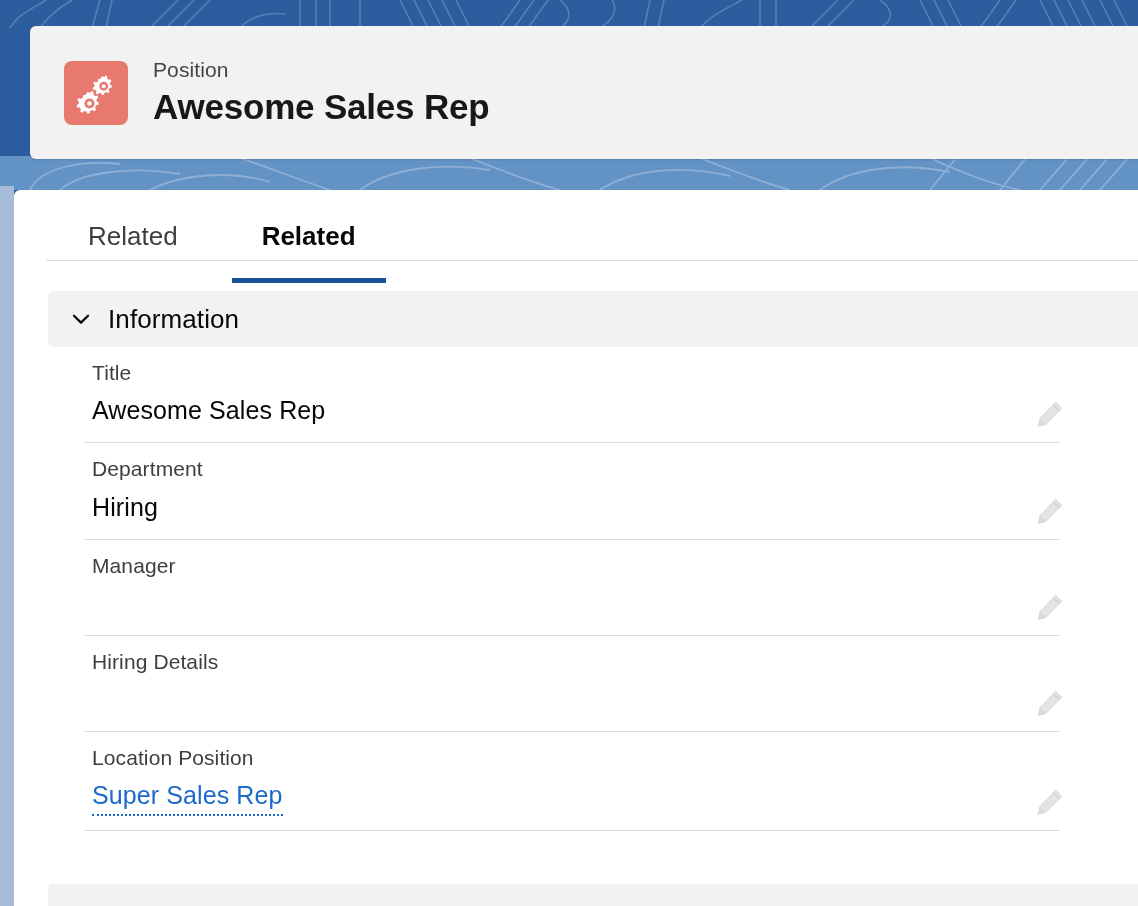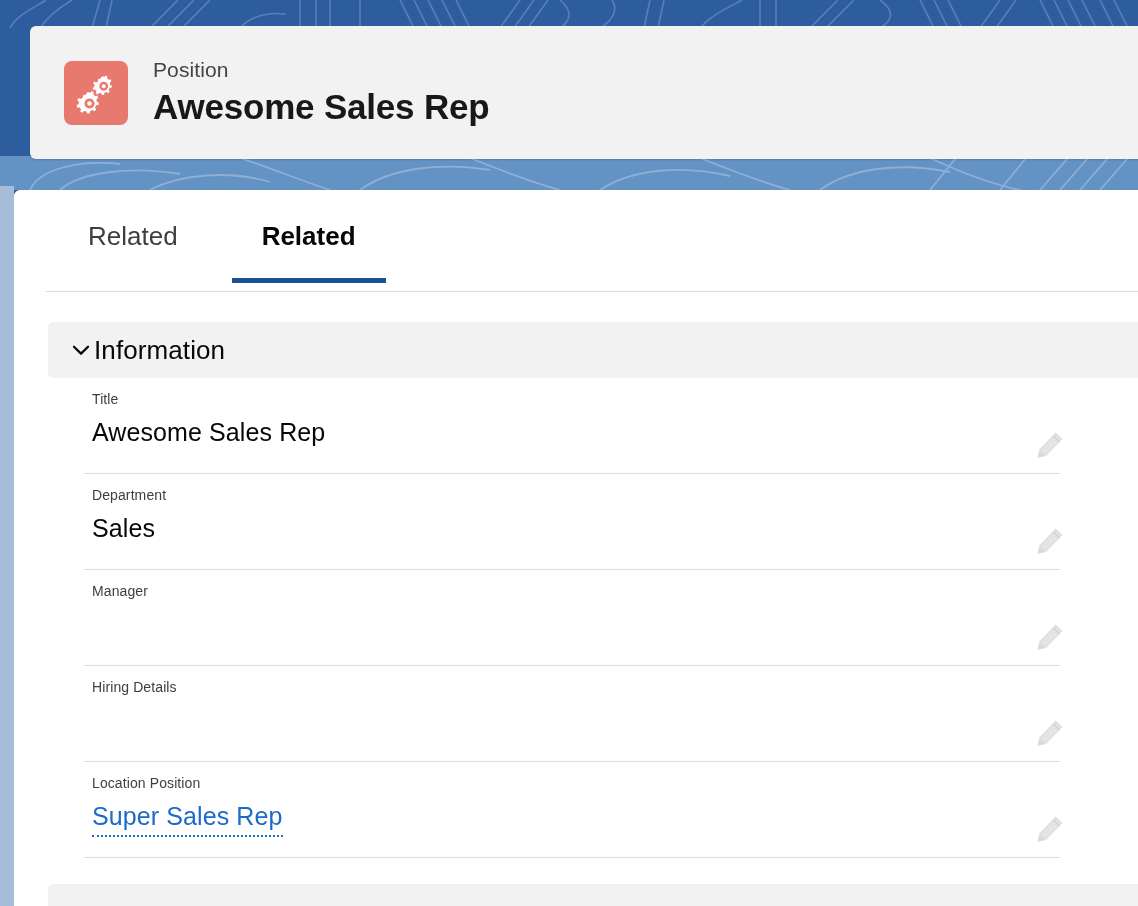--- a/index.html
+++ b/index.html
@@ -101,21 +101,21 @@
     height: 716px;
     background: #ffffff;
     border-radius: 6px 0 0 0;
     z-index: 3;
     overflow: hidden;
   }
 
   
   #tabset {
     position: relative;
-    height: 102px;
+    height: 71px;
     padding-left: 32px;
     display: flex;
     align-items: flex-start;
   }
   #tabset::after {
     content: "";
     position: absolute;
     left: 32px;
     right: 0;
     bottom: 0;
@@ -154,38 +154,39 @@
     height: 56px;
     background: #f3f2f2;
     border-radius: 5px 0 0 5px;
     display: flex;
     align-items: center;
     padding-left: 20px;
     cursor: pointer;
   }
   .chevron { width: 26px; height: 26px; flex: 0 0 auto; display: block; }
   .section-title {
+    margin-left: 14px;
     font-size: 26px;
     color: #080707;
     letter-spacing: .1px;
   }
 
   
   #field-list {
     margin-left: 70px;
     width: 976px;
   }
   .field-row {
     position: relative;
     border-bottom: 1px solid #dddbda;
     padding: 12px 0 14px 8px;
     min-height: 96px;
   }
   .field-label {
-    font-size: 14px;
+    font-size: 21px;
     color: #3e3e3c;
     line-height: 1.35;
     letter-spacing: .1px;
   }
   .field-value {
     font-size: 25px;
     color: #080707;
     line-height: 1.4;
     margin-top: 6px;
     min-height: 34px;
@@ -342,21 +343,21 @@
           <svg viewBox="0 0 24 24">
             <path d="M16.3 3.2 20.8 7.7 8.6 19.9 3.2 21.2 4.4 15.6z" fill="#e4e4e4" stroke="#dcdcdc" stroke-width=".8"></path>
             <path d="M14.4 5.1 18.9 9.6" stroke="#d2d2d2" stroke-width="1" fill="none"></path>
             <path d="M4.4 15.6 8.6 19.9 3.2 21.2z" fill="#dadada"></path>
           </svg>
         </span>
       </div>
 
       <div class="field-row">
         <div class="field-label">Department</div>
-        <div class="field-value">Sales</div>
+        <div class="field-value">Hiring</div>
         <span class="edit-pencil">
           <svg viewBox="0 0 24 24">
             <path d="M16.3 3.2 20.8 7.7 8.6 19.9 3.2 21.2 4.4 15.6z" fill="#e4e4e4" stroke="#dcdcdc" stroke-width=".8"></path>
             <path d="M14.4 5.1 18.9 9.6" stroke="#d2d2d2" stroke-width="1" fill="none"></path>
             <path d="M4.4 15.6 8.6 19.9 3.2 21.2z" fill="#dadada"></path>
           </svg>
         </span>
       </div>
 
       <div class="field-row">

